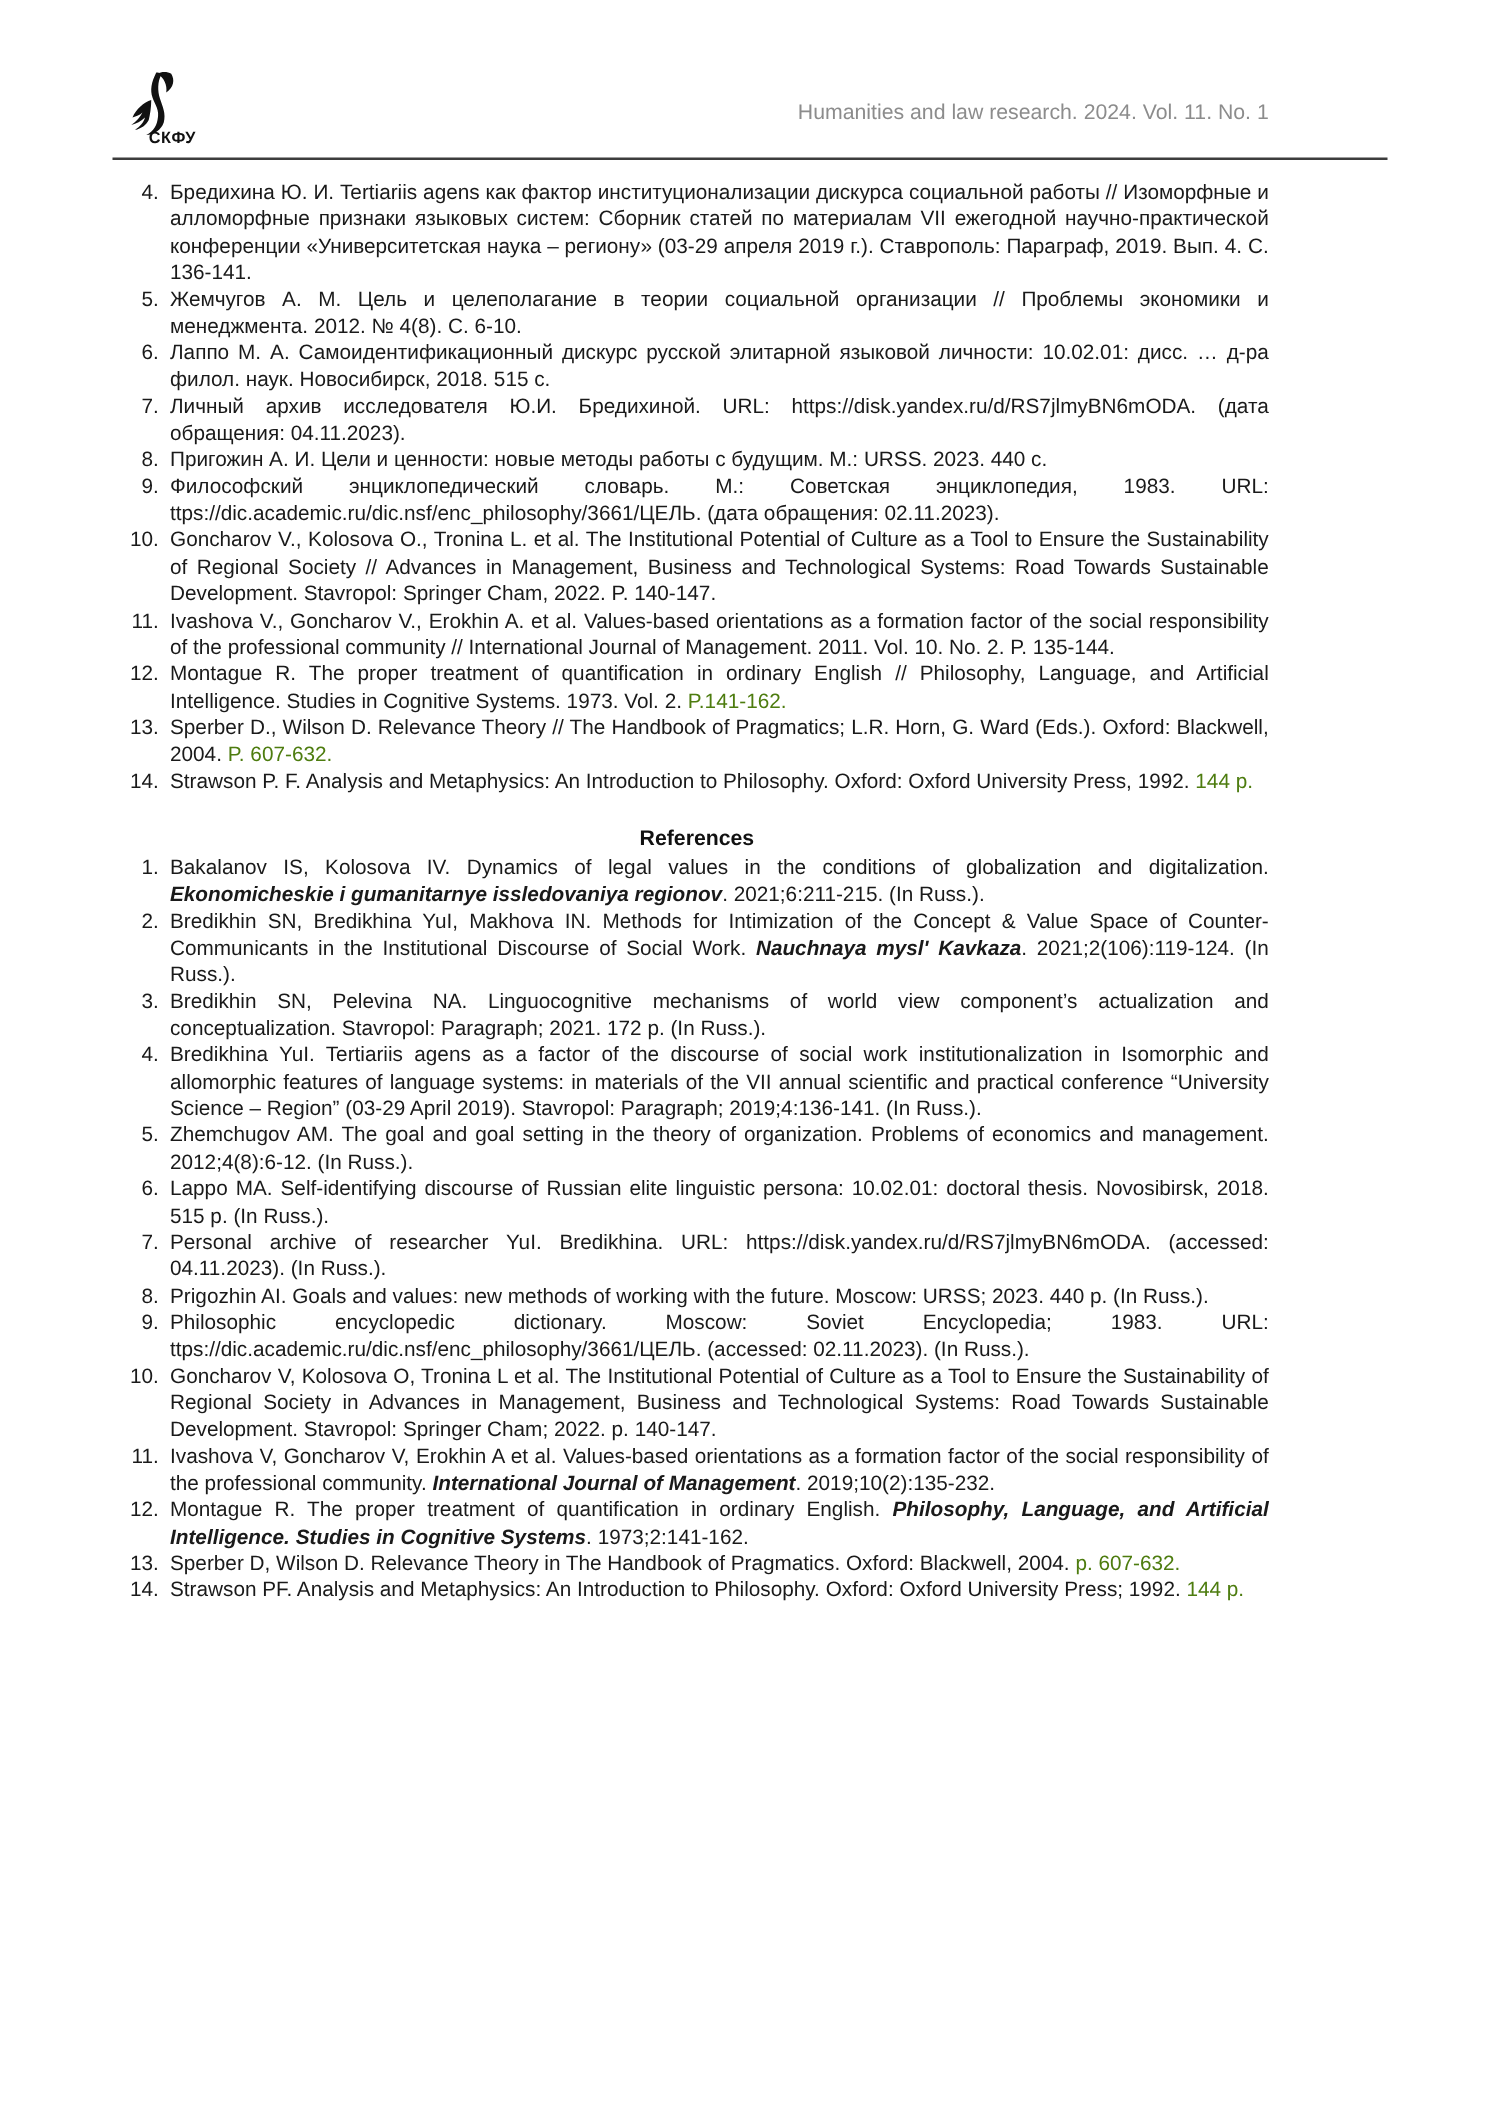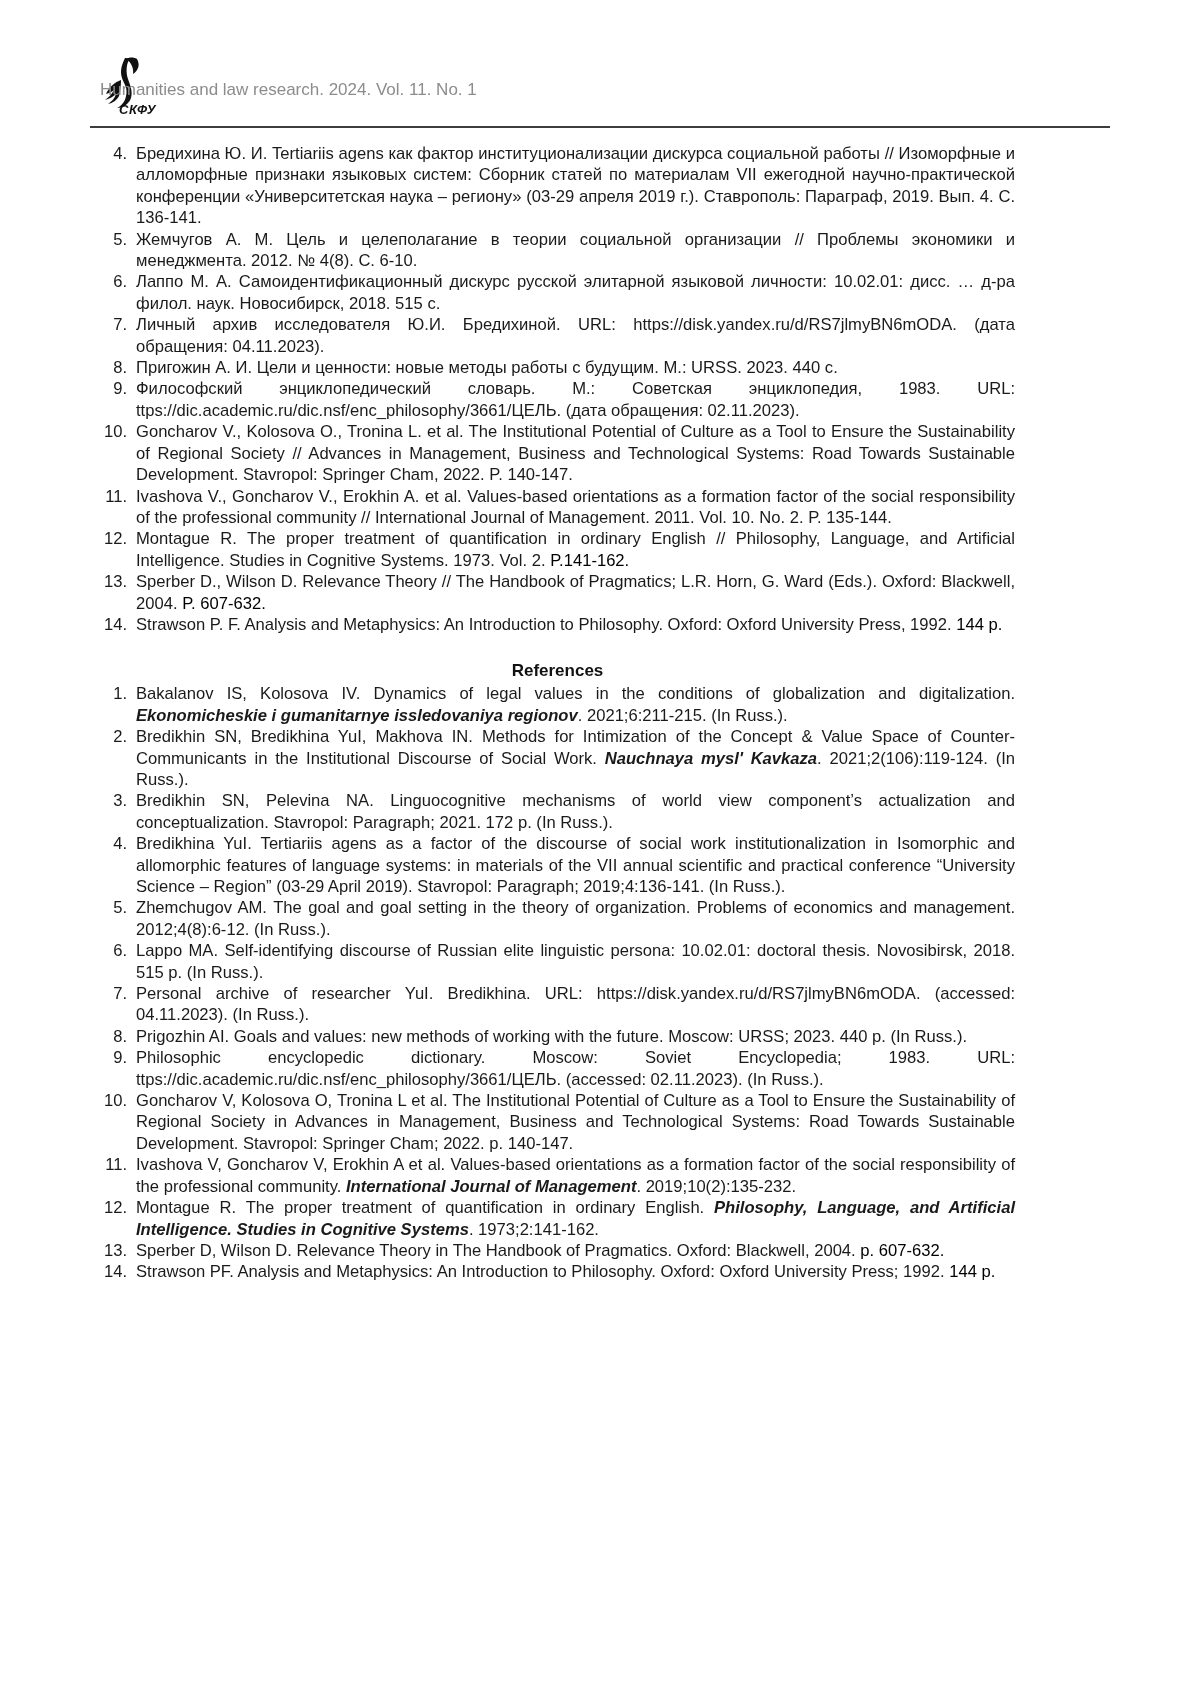--- a/index.html
+++ b/index.html
@@ -11,46 +11,46 @@
     color:#1a1a1a;
     overflow:hidden;
   }
 
   
   .header { position:absolute; top:0; left:0; width:100%; height:130px; }
   .logo { position:absolute; left:95px; top:56px; width:70px; height:64px; }
   .logo svg { display:block; }
   .logo-text {
     position:absolute; left:24px; top:46px;
-    font-size:13px; font-weight:bold; letter-spacing:0.5px; color:#111;font-style:italic;
+    font-size:13px; font-weight:bold; letter-spacing:0.5px; color:#111;
   }
   .running-head {
     position:absolute; left:100px; top:80px; width:915px;
-    text-align:left; font-size:17px; color:#8c8c8c;
+    text-align:right; font-size:17px; color:#8c8c8c;
   }
   .header-rule {
     position:absolute; left:90px; top:126px; width:1020px; height:2px;
     background:#3d3d3d;
   }
 
   
   .content { position:absolute; left:100px; top:143px; width:915px; }
   .ref-item {
     display:flex;
     font-size:16.6px; line-height:21.4px;
   }
   .ref-num {
     flex:0 0 27px; text-align:right; padding-right:0;
   }
   .ref-text {
     margin-left:9px; flex:1 1 auto;
     text-align:justify; text-justify:inter-word;
   }
   .ref-text .italic { font-style:italic;font-weight:bold; }
-  .ref-text .muted { color:#000000; }
+  .ref-text .muted { color:#4d7c0f; }
 
   .refs-heading {
     margin:26px 0 2px 0;
     text-align:center; font-size:17px; font-weight:bold; color:#111;
   }
 
   
   .footer { position:absolute; left:0; bottom:0; width:100%; height:110px; }
 </style>
 </head>

